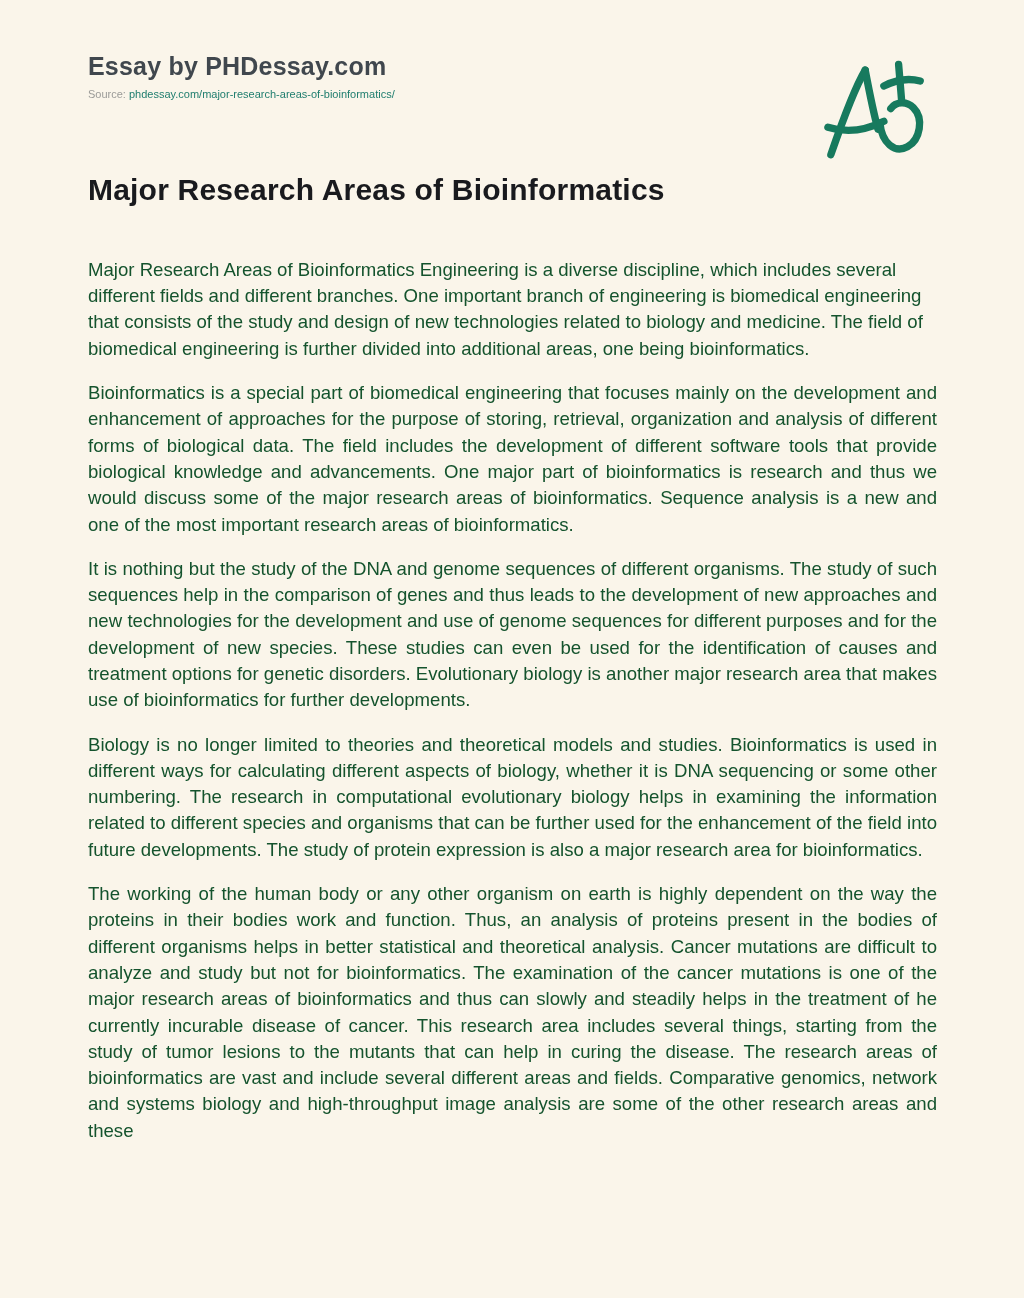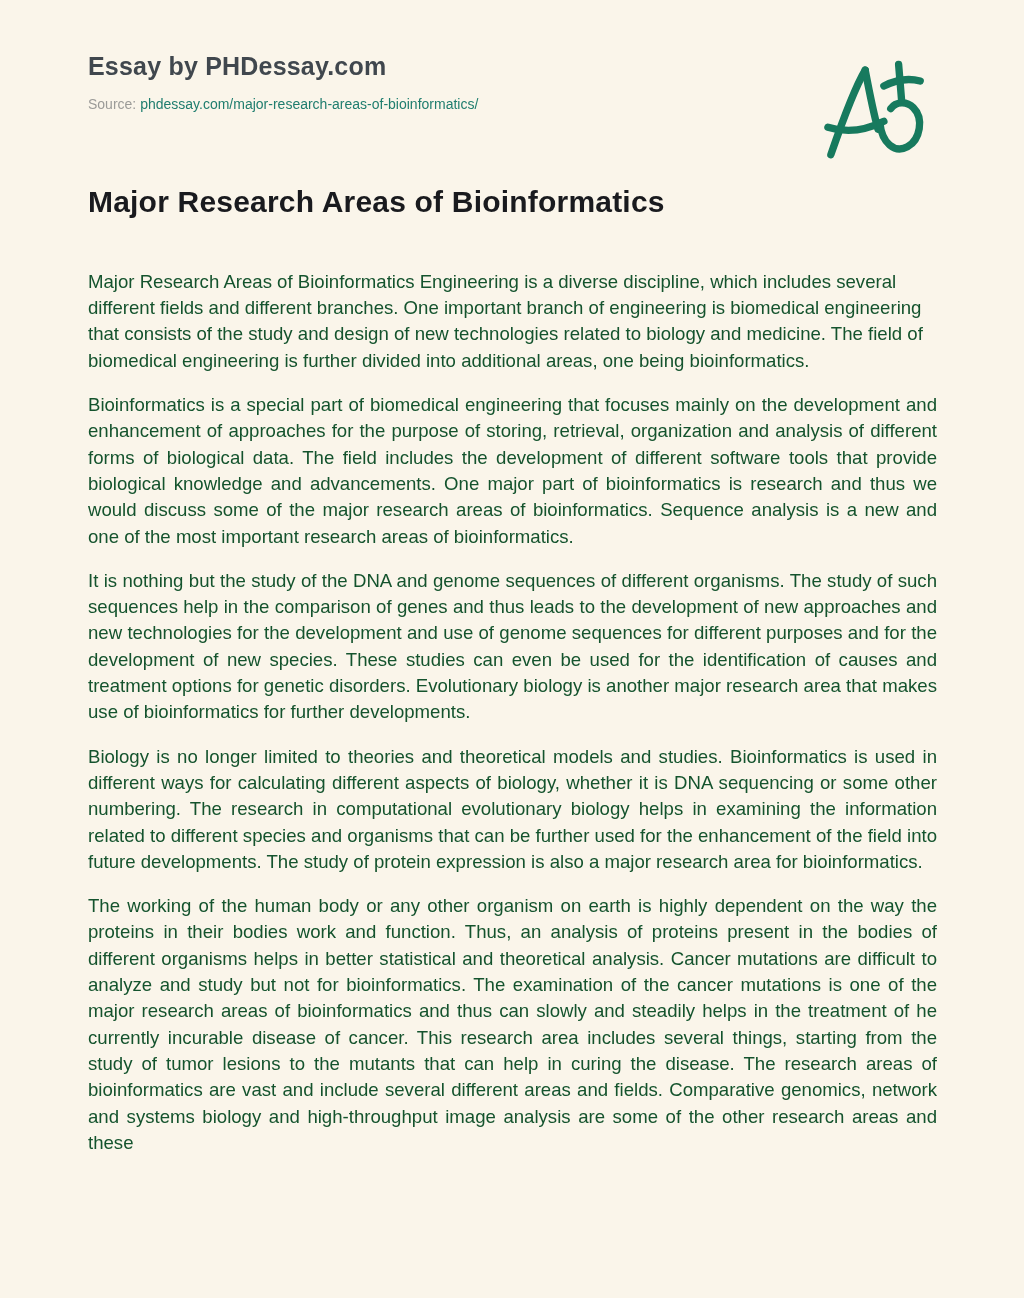--- a/index.html
+++ b/index.html
@@ -21,22 +21,22 @@
   .doc-header { position: relative; }
   .brand-title {
     margin: 0;
     font-size: 25px;
     font-weight: 700;
     line-height: 1.1;
     letter-spacing: 0.2px;
     color: #40474e;
   }
   .source-line {
-    margin-top: 14px;
-    font-size: 14px;
+    margin-top: 6px;
+    font-size: 11px;
     line-height: 1.35;
     color: #9b9b98;
   }
   .source-line a {
     color: #1f7d6e;
     text-decoration: none;
     font-weight: 500;
   }
   .logo {
     position: absolute;

